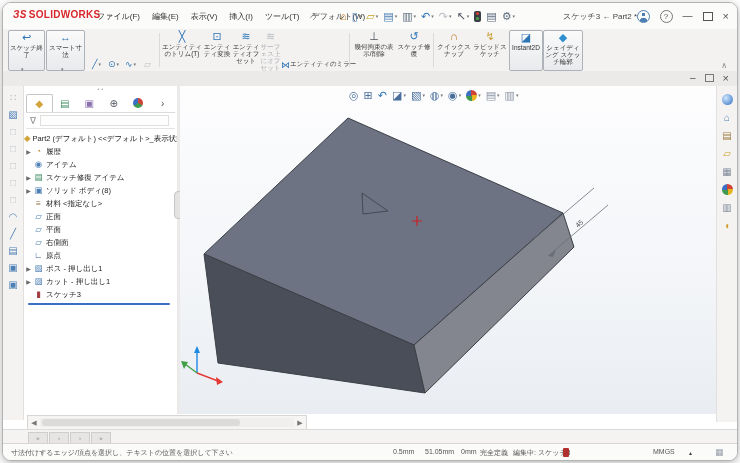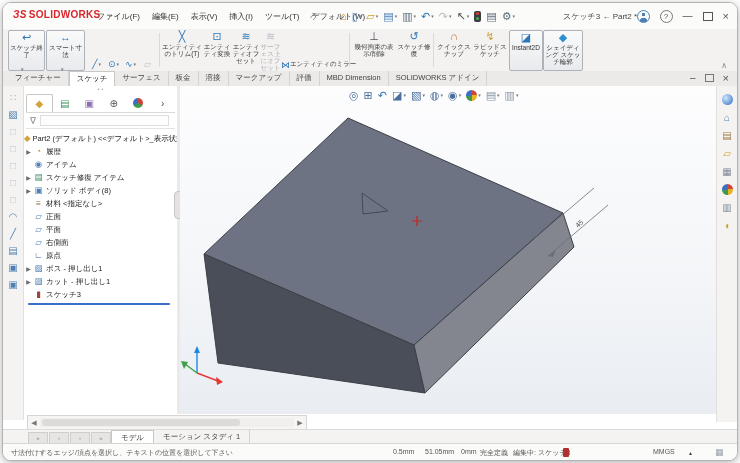--- a/index.html
+++ b/index.html
@@ -295,31 +295,20 @@
       <span class="rlabel">Instant2D</span>
     </div>
     <div class="rbtn pressed" style="left:540px;width:38px">
       <span class="ricon" style="color: rgb(46, 143, 208);">◆</span>
       <span class="rlabel">シェイディング スケッチ輪郭</span>
     </div>
     <span id="ribbon-collapse">∧</span>
   </div>
 
   <div id="tabbar">
-    <div id="tabs">
-        <span class="tab">フィーチャー</span>
-        <span class="tab active">スケッチ</span>
-        <span class="tab">サーフェス</span>
-        <span class="tab">板金</span>
-        <span class="tab">溶接</span>
-        <span class="tab">マークアップ</span>
-        <span class="tab">評価</span>
-        <span class="tab">MBD Dimension</span>
-        <span class="tab">SOLIDWORKS アドイン</span>
-      </div>
     <div id="docwin-controls">
       <span class="wmin">–</span>
       <span class="restore"></span>
       <span class="wclose">×</span>
     </div>
   </div>
 
   <div id="main">
     <div id="leftstrip">
         <span class="lsbtn" style="color: rgb(184, 184, 184);">∷</span>
@@ -524,24 +513,20 @@
     <span class="harr">▶</span>
   </div>
 
   <div id="modeltabs">
     <div id="mnav">
         <span class="mnavb">«</span>
         <span class="mnavb">‹</span>
         <span class="mnavb">›</span>
         <span class="mnavb">»</span>
       </div>
-    <div id="mtabs">
-        <span class="mtab active">モデル</span>
-        <span class="mtab">モーション スタディ 1</span>
-      </div>
   </div>
 
   <div id="statusbar">
     <span class="st" style="left:8px">寸法付けするエッジ/頂点を選択し、テキストの位置を選択して下さい</span>
     <span class="st" style="left:390px">0.5mm</span>
     <span class="st" style="left:422px">51.05mm</span>
     <span class="st" style="left:458px">0mm</span>
     <span class="st" style="left:477px">完全定義</span>
     <span class="st" style="left:510px">編集中: スケッチ3</span>
     <span id="st-redicon"></span>

